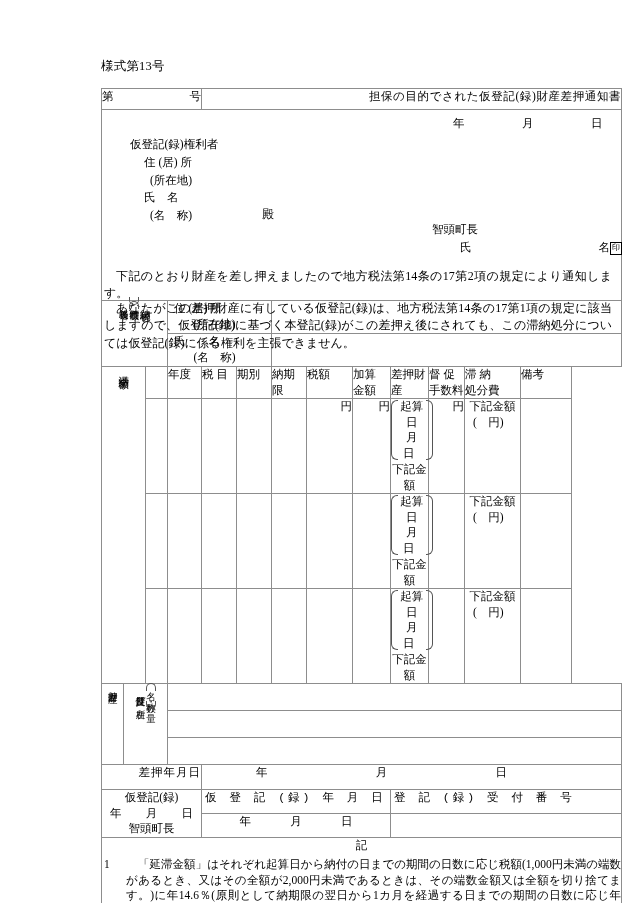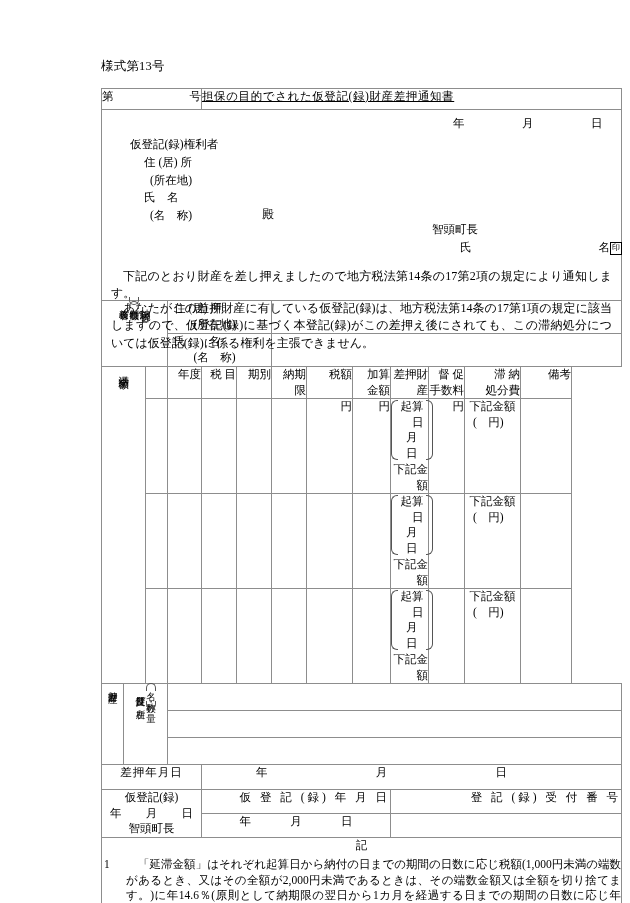--- a/index.html
+++ b/index.html
@@ -56,26 +56,25 @@
     height: 20px;
     font-size: 12px;
     padding: 2px 6px;
     vertical-align: middle;
   }
   .num-cell .inner {
     display: flex;
     justify-content: space-between;
   }
   .title-cell {
-    text-align: left;
+    text-align: right;
     vertical-align: middle;
     font-size: 12.5px;
     letter-spacing: 0.6px;
     padding: 2px 0;
-    text-decoration: underline;
   }
 
   
   .head-block {
     position: relative;
     height: 190px;
     font-size: 12px;
     padding: 0;
   }
   .ymd-line {
@@ -117,21 +116,21 @@
   .seal {
     display: inline-block;
     border: 1px solid #000;
     font-size: 8px;
     line-height: 1;
     padding: 1.5px 1px;
     vertical-align: 1px;
   }
   .para {
     position: absolute;
-    left: 9px;
+    left: 2px;
     right: 9px;
     font-size: 12px;
     line-height: 1.45;
     text-align: justify;
     text-justify: inter-ideograph;
   }
   .para1 { top: 158px; }
   .para2 { top: 190px; }
   .para-ind { text-indent: 12px; }
 
@@ -196,40 +195,40 @@
     width: 92px;
     margin: 0 auto 0 6px;
   }
   .tp-label .l2 {
     text-align: center;
     padding-right: 10px;
   }
 
   
   .th2 {
-    text-align: right;
+    text-align: left;
     vertical-align: middle;
     font-size: 11px;
     height: 30px;
     padding: 2px 1px;
     line-height: 1.2;
   }
   .dt-cell {
     height: 46px;
     font-size: 11px;
     position: relative;
     padding: 0;
   }
   .yen-right {
     text-align: right;
     padding: 3px 6px 0 0;
     font-size: 11px;
   }
   .enti {
-    text-align: right;
+    text-align: center;
     font-size: 10.5px;
     line-height: 1.25;
     padding: 1px 0 0 0;
   }
   .kisan-box {
     display: inline-block;
     position: relative;
     padding: 0 9px;
   }
   .kisan-box::before,
@@ -256,21 +255,21 @@
     display: block;
     text-align: left;
     padding-left: 8px;
   }
 
   
   .prop-cell { height: 26px; }
 
   
   .sz-label {
-    text-align: center;
+    text-align: right;
     vertical-align: middle;
     font-size: 12px;
     height: 24px;
     letter-spacing: 1px;
   }
   .sz-value {
     vertical-align: middle;
     font-size: 12px;
   }
   .sz-value .row {
@@ -286,26 +285,27 @@
     font-size: 11.5px;
     line-height: 1.5;
     padding: 3px 2px;
   }
   .reg-label .r2 {
     display: flex;
     justify-content: space-between;
     padding: 0 8px;
   }
   .reg-head {
-    text-align: right;
+    text-align: left;
     vertical-align: middle;
     font-size: 11.5px;
     letter-spacing: 3px;
     text-indent: 3px;
     height: 22px;
+    font-family: Liberation Mono, monospace;
   }
   .reg-ymd {
     vertical-align: middle;
     font-size: 11.5px;
     height: 22px;
   }
   .reg-ymd .row {
     display: flex;
     justify-content: space-around;
     padding: 0 18px;

